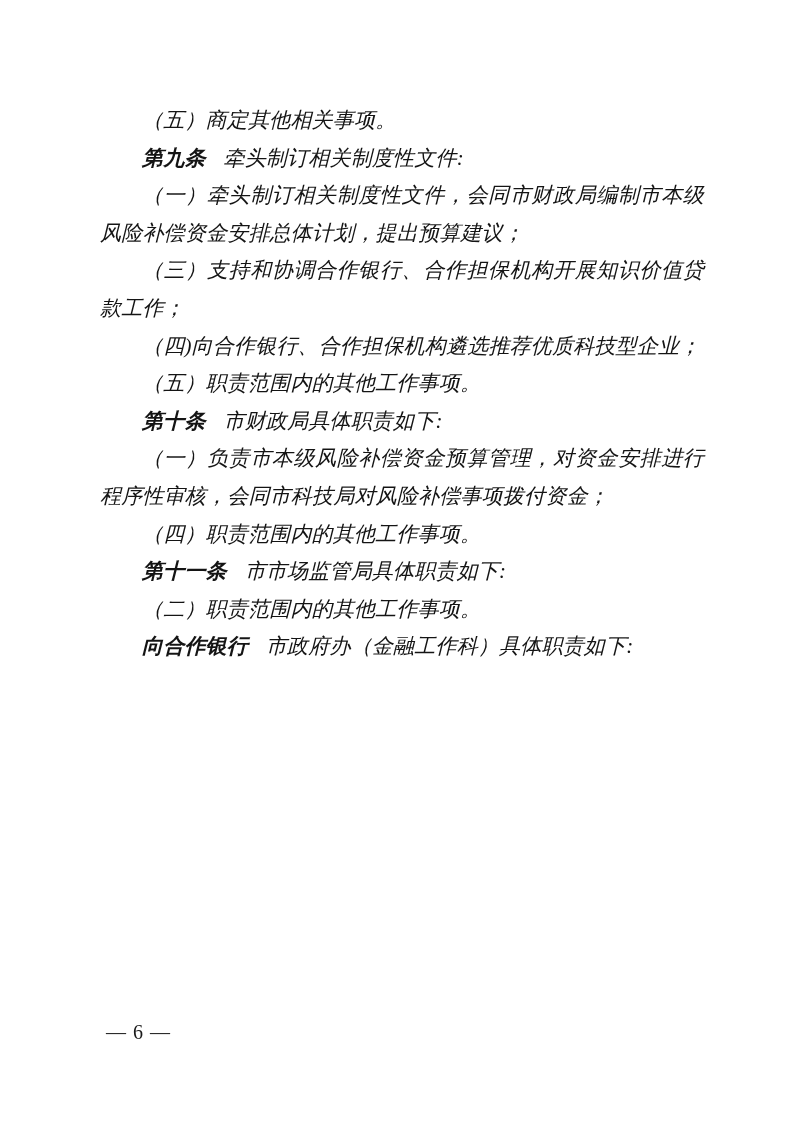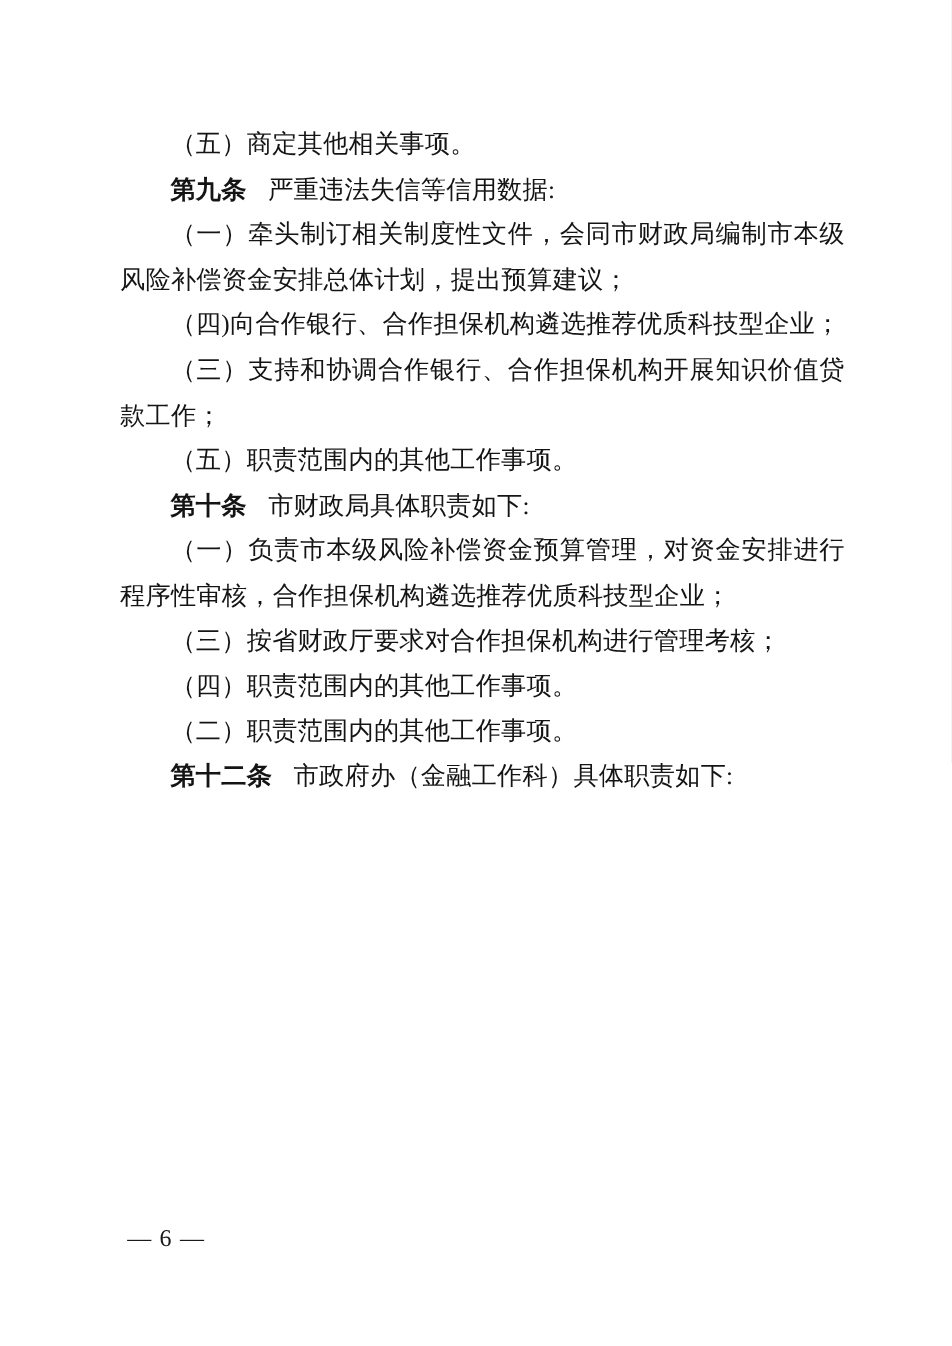--- a/index.html
+++ b/index.html
@@ -25,48 +25,49 @@
     font-size: 21px;
     line-height: 37.6px;
     text-align: justify;
     text-justify: inter-ideograph;
     letter-spacing: 0.2px;
   }
   .doc-body p {
     margin: 0;
     padding: 0;
     text-indent: 2em;
+    font-style: italic;
   }
   .article-label {
     font-weight: 700;
     margin-right: 0.85em;
   }
   .page-footer {
     position: absolute;
     left: 106px;
     top: 1021px;
     font-size: 20px;
     letter-spacing: 1px;
     color: #1a1a1a;
   }
 </style>
 </head>
 <body>
 
 <div class="page">
   <main class="doc-body" id="doc-body">
       <p><span>（五）商定其他相关事项。</span></p>
-      <p><b class="article-label">第九条</b><span>严重违法失信等信用数据:</span></p>
+      <p><b class="article-label">第九条</b><span>牵头制订相关制度性文件:</span></p>
       <p><span>（一）牵头制订相关制度性文件，会同市财政局编制市本级风险补偿资金安排总体计划，提出预算建议；</span></p>
+      <p><span>（三）支持和协调合作银行、合作担保机构开展知识价值贷款工作；</span></p>
       <p><span>（四)向合作银行、合作担保机构遴选推荐优质科技型企业；</span></p>
-      <p><span>（三）支持和协调合作银行、合作担保机构开展知识价值贷款工作；</span></p>
       <p><span>（五）职责范围内的其他工作事项。</span></p>
       <p><b class="article-label">第十条</b><span>市财政局具体职责如下:</span></p>
-      <p><span>（一）负责市本级风险补偿资金预算管理，对资金安排进行程序性审核，合作担保机构遴选推荐优质科技型企业；</span></p>
-      <p><span>（三）按省财政厅要求对合作担保机构进行管理考核；</span></p>
+      <p><span>（一）负责市本级风险补偿资金预算管理，对资金安排进行程序性审核，会同市科技局对风险补偿事项拨付资金；</span></p>
       <p><span>（四）职责范围内的其他工作事项。</span></p>
+      <p><b class="article-label">第十一条</b><span>市市场监管局具体职责如下:</span></p>
       <p><span>（二）职责范围内的其他工作事项。</span></p>
-      <p><b class="article-label">第十二条</b><span>市政府办（金融工作科）具体职责如下:</span></p>
+      <p><b class="article-label">向合作银行</b><span>市政府办（金融工作科）具体职责如下:</span></p>
     </main>
   <footer class="page-footer">
     <span>— 6 —</span>
   </footer>
 </div>
 
 </body></html>

